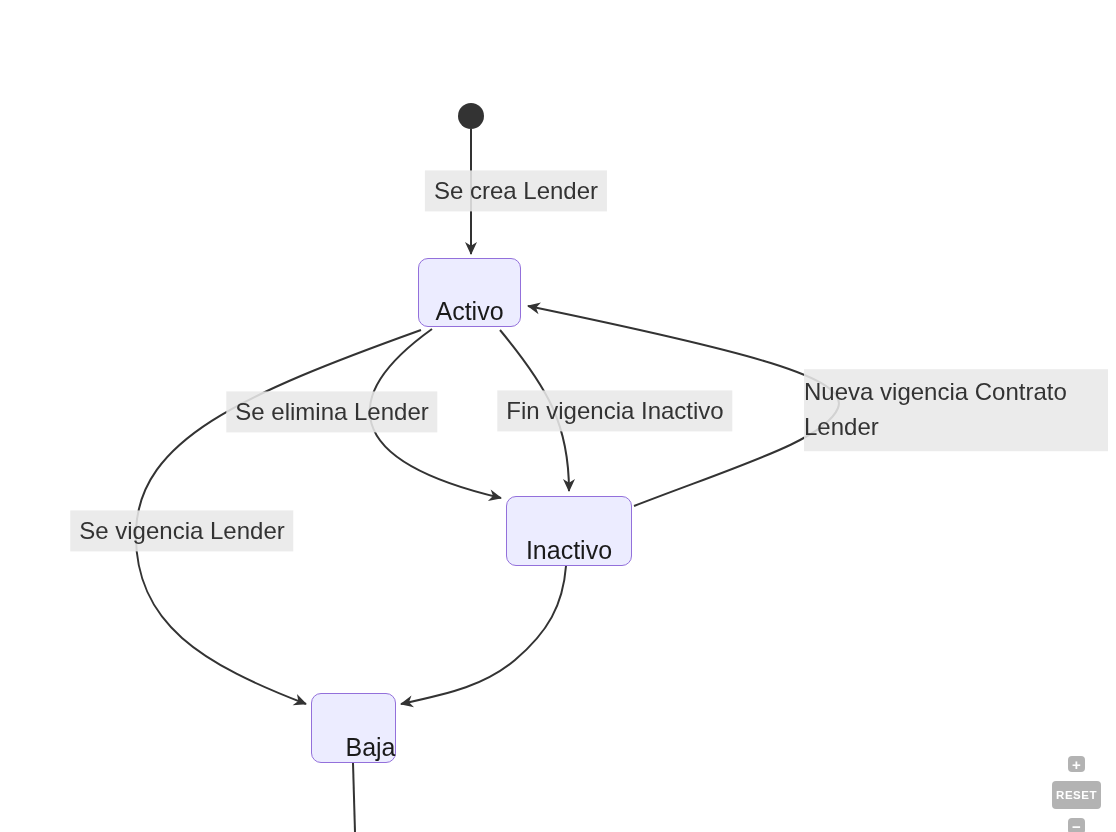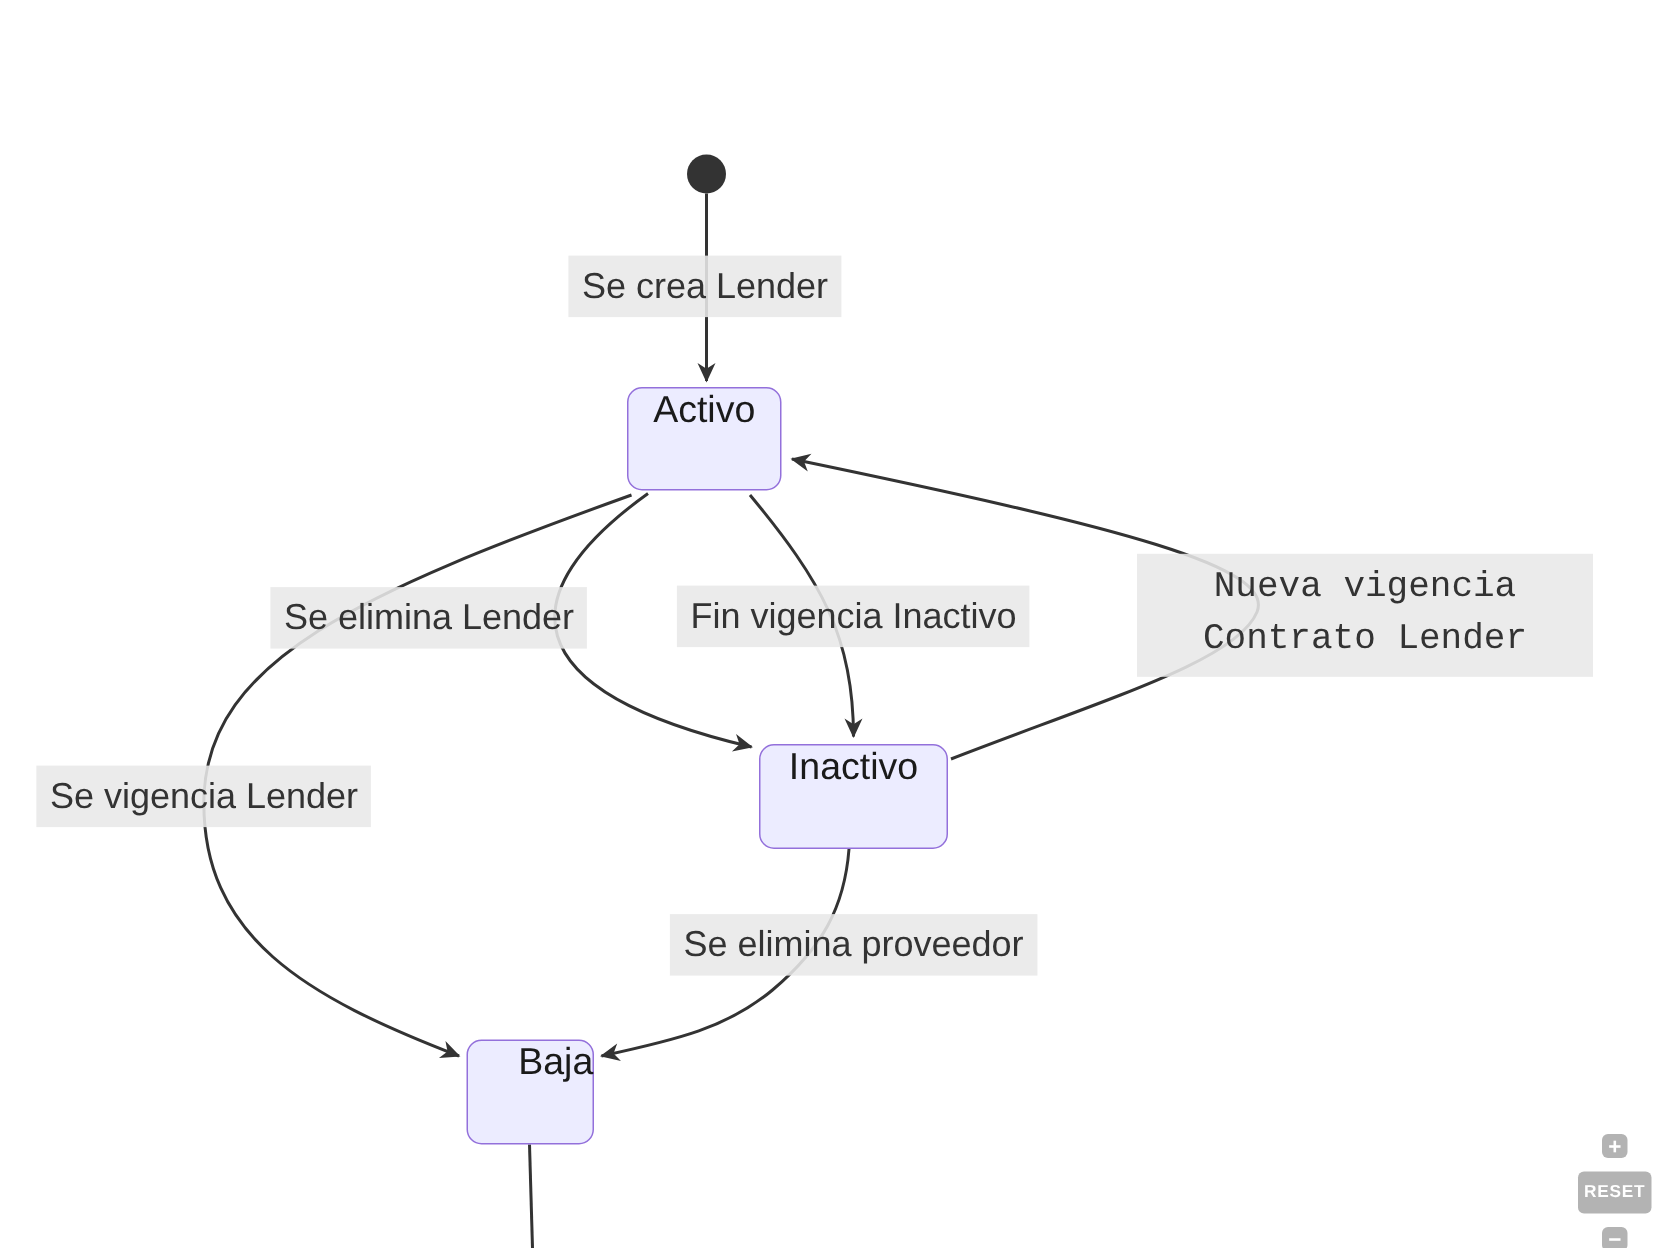--- a/index.html
+++ b/index.html
@@ -22,43 +22,43 @@
     left: 0; top: 0;
     width: 1116px;
     height: 832px;
   }
   .state-node {
     position: absolute;
     background: #ECECFF;
     border: 1.5px solid #9370DB;
     border-radius: 10px;
     display: flex;
-    align-items: flex-start;
+    align-items: flex-end;
     justify-content: center;
     font-size: 25px;
     color: #1a1a1a;
     box-sizing: border-box;
   }
   .edge-label {
     position: absolute;
     transform: translate(-50%, -50%);
     background: rgba(232,232,232,0.88);
     color: #333333;
     font-size: 24px;
     line-height: 1.3;
     padding: 5px 9px;
     white-space: nowrap;
-    text-align: center;
+    text-align: left;
+    margin-left: 46px;
   }
   .edge-label.wrap {
     white-space: normal;
     width: 304px;
     padding: 6px 0;
     line-height: 1.45;
-    font-family: Liberation Mono, monospace;
   }
   .zoom-controls {
     position: absolute;
     left: 1052px;
     top: 756px;
     width: 49px;
     display: flex;
     flex-direction: column;
     align-items: center;
     gap: 9px;
@@ -133,21 +133,20 @@
   <div class="edge-label" style="left:470px; top:191px;">Se crea Lender</div>
 
   <div class="edge-label" style="left:286px; top:412px;">Se elimina Lender</div>
 
   <div class="edge-label" style="left:569px; top:411px;">Fin vigencia Inactivo</div>
 
   <div class="edge-label wrap" style="left:910px; top:410px;">Nueva vigencia Contrato Lender</div>
 
   <div class="edge-label" style="left:136px; top:531px;">Se vigencia Lender</div>
 
-  <div class="edge-label" style="left:569px; top:630px;">Se elimina proveedor</div>
 
   <div class="zoom-controls">
     <button class="zc-btn zc-square">+</button>
     <button class="zc-btn zc-reset">RESET</button>
     <button class="zc-btn zc-square">−</button>
   </div>
 
 </div>
 
 </body></html>

